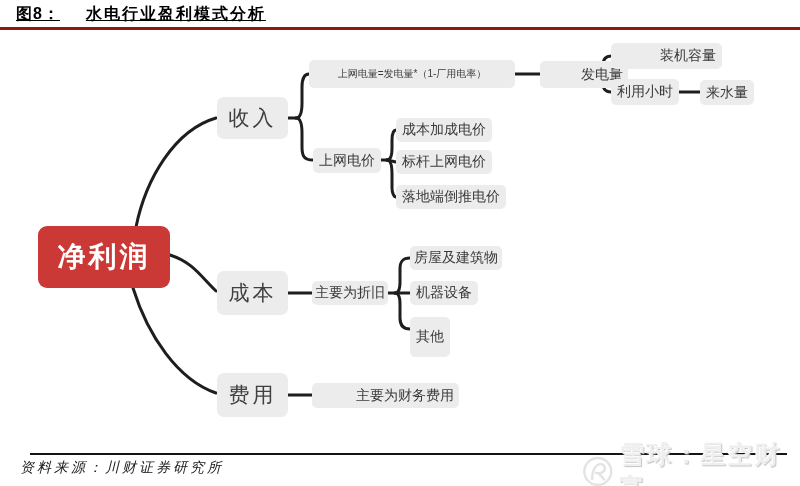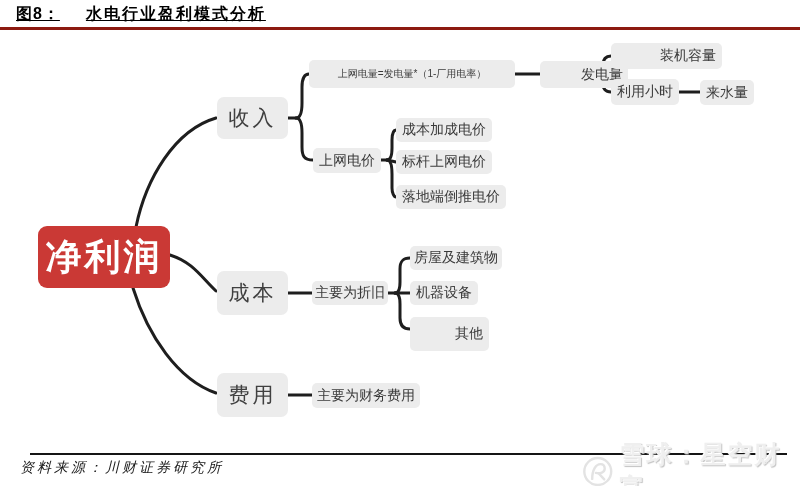--- a/index.html
+++ b/index.html
@@ -21,21 +21,21 @@
 
   
   .node{
     position:absolute;display:flex;align-items:center;justify-content:center;
     background:var(--node-bg);border-radius:5px;color:#3a3a3a;white-space:nowrap;
   }
   .lvl1{font-size:21px;color:#404040;letter-spacing:3px;border-radius:7px;}
   .leaf{font-size:14px;}
   .leaf-sm{font-size:10px;}
   .root-node{
-    background:var(--accent-red);color:#ffffff;font-weight:700;font-size:36px;
+    background:var(--accent-red);color:#ffffff;font-weight:700;font-size:28px;
     letter-spacing:3px;border-radius:9px;
   }
 
   
   .rule-bottom{position:absolute;left:30px;top:453px;width:757px;height:2px;background:#151515;z-index:1;}
   .src{
     position:absolute;left:20px;top:459px;z-index:1;
     font-family:"Liberation Serif","DejaVu Serif",serif;font-style:italic;
     font-size:14px;letter-spacing:3px;color:#1a1a1a;
   }
@@ -103,25 +103,25 @@
   <div class="node leaf" style="left:396px;top:185px;width:110px;height:24px;">落地端倒推电价</div>
 
   <div class="node lvl1" style="left:217px;top:271px;width:71px;height:44px;">成本</div>
 
   <div class="node leaf" style="left:312px;top:281px;width:76px;height:24px;">主要为折旧</div>
 
   <div class="node leaf" style="left:410px;top:246px;width:92px;height:24px;">房屋及建筑物</div>
 
   <div class="node leaf" style="left:410px;top:281px;width:68px;height:24px;">机器设备</div>
 
-  <div class="node leaf" style="left:410px;top:317px;width:40px;height:34px;padding-left:39px;">其他</div>
+  <div class="node leaf" style="left:410px;top:317px;width:40px;height:40px;">其他</div>
 
   <div class="node lvl1" style="left:217px;top:373px;width:71px;height:44px;">费用</div>
 
-  <div class="node leaf" style="left:312px;top:383px;width:108px;height:25px;">主要为财务费用</div>
+  <div class="node leaf" style="left:312px;top:383px;width:108px;height:25px;padding-left:39px;">主要为财务费用</div>
 
   <div class="rule-bottom"></div>
   <div class="src">资料来源：川财证券研究所</div>
 
   <div class="wm">
     <svg width="33" height="33" viewBox="-17 -17 34 34">
       <circle cx="0" cy="0" r="14.5" fill="#ffffff" stroke="#e3e3e3" stroke-width="2.6"></circle>
       <path d="M-6,8 C-6,-2 -2,-8 3,-8 C6.5,-8 7.5,-5.5 7.5,-3 C7.5,1 2.5,2.5 -2,1.5" fill="none" stroke="#e3e3e3" stroke-width="2.6" stroke-linecap="round"></path>
       <path d="M1,2 L7,8.5" fill="none" stroke="#e3e3e3" stroke-width="2.6" stroke-linecap="round"></path>
     </svg>

